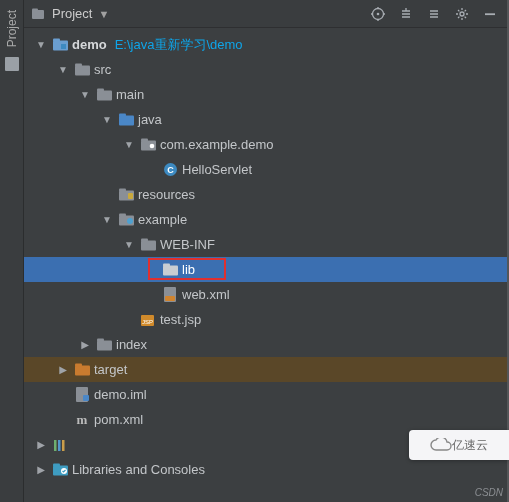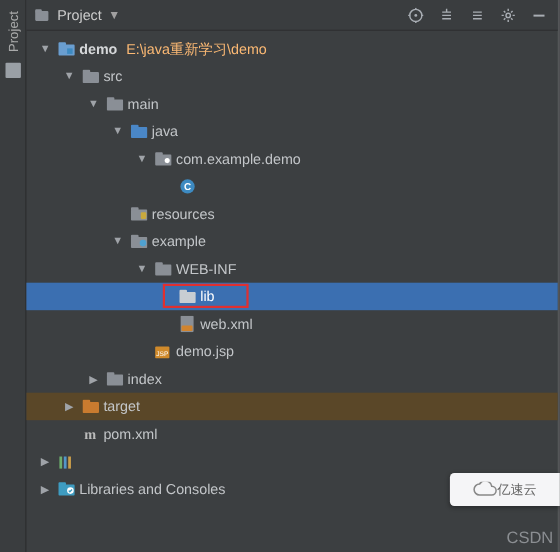--- a/index.html
+++ b/index.html
@@ -50,35 +50,35 @@
   .folder.orange { fill: #c97b2f; }
   .folder.module { fill: #6a9ed0; }
   .pkg { fill: #8a8f96; }
   .cls-circle { fill: #3d8ac1; }
   .file-grey { fill: #8a8f96; }
   .maven-m { fill: #5aa0d6; font-family: Georgia, serif; font-weight: bold; font-size: 13px; }
   .jsp-badge { fill: #d08a2b; }
   .sc-icon { fill: #3e9cc1; }
   .label { color: #c3c6c9; text-align: center; }
   .label.bold { font-weight: bold; color: #d6d8da; }
-  .hint { color: #fdba74; margin-left: 4px; }
+  .hint { color: #0ea5e9; margin-left: 4px; }
 
   .row.selected { background: #3b6fb1; color: #ffffff; }
   .row.selected .label { color: #ffffff; }
   .row.selected .chev { color: #e8e8e8; }
 
   .row.orange-band { background: #5a4728; }
 
   .red-box {
     position: absolute; border: 2px solid #e03030; pointer-events: none;
     left: 148px; top: 258px; width: 78px; height: 22px;
   }
 
   .watermark {
-    position: absolute; right: 6px; bottom: 4px; color: #8b8e92; font-size: 15px;
+    position: absolute; right: 6px; bottom: 4px; color: #8b8e92; font-size: 10px; font-style: italic;
   }
   .wmcloud {
     position: absolute; right: 0; bottom: 42px; width: 100px; height: 30px;
     background: #f5f5f7; border-radius: 4px 0 0 4px;
     display: flex; align-items: center; justify-content: center; gap: 0;
     color: #666; font-size: 12px; box-shadow: 0 1px 4px rgba(0,0,0,.3);
   }
 </style>
 </head>
 <body>
@@ -198,20 +198,21 @@
 
     <div class="row">
       <span class="indent" style="width:116px"></span>
       <span class="chev empty">▼</span>
       <span class="icon">
         <svg width="15" height="15">
             <circle cx="7.5" cy="7.5" r="6.5" class="cls-circle"></circle>
             <text x="7.5" y="11" text-anchor="middle" fill="#fff" font-size="9" font-weight="bold">C</text>
           </svg>
       </span>
+      <span class="label">HelloServlet</span>
     </div>
 
     <div class="row">
       <span class="indent" style="width:72px"></span>
       <span class="chev empty">▼</span>
       <span class="icon">
         <svg width="15" height="13">
             <rect x="0" y="2.5" width="15" height="10" rx="1" class="folder"></rect>
             <rect x="0" y="0.5" width="7" height="3" rx="1" class="folder"></rect>
             <rect x="9" y="5" width="5" height="6" fill="#c9a93d" rx="1"></rect>
@@ -271,21 +272,21 @@
 
     <div class="row">
       <span class="indent" style="width:94px"></span>
       <span class="chev empty">▼</span>
       <span class="icon">
         <svg width="15" height="13">
             <rect x="0" y="2" width="13" height="11" rx="1" class="jsp-badge"></rect>
             <text x="6.5" y="11" text-anchor="middle" fill="#fff" font-size="6">JSP</text>
           </svg>
       </span>
-      <span class="label">demo.jsp</span>
+      <span class="label">test.jsp</span>
     </div>
 
     <div class="row">
       <span class="indent" style="width:50px"></span>
       <span class="chev">▶</span>
       <span class="icon">
         <svg width="15" height="13">
             <rect x="0" y="2.5" width="15" height="10" rx="1" class="folder"></rect>
             <rect x="0" y="0.5" width="7" height="3" rx="1" class="folder"></rect>
           </svg>
@@ -298,20 +299,31 @@
       <span class="chev">▶</span>
       <span class="icon">
         <svg width="15" height="13">
             <rect x="0" y="2.5" width="15" height="10" rx="1" class="folder orange"></rect>
             <rect x="0" y="0.5" width="7" height="3" rx="1" class="folder orange"></rect>
           </svg>
       </span>
       <span class="label">target</span>
     </div>
 
+    <div class="row">
+      <span class="indent" style="width:28px"></span>
+      <span class="chev empty">▼</span>
+      <span class="icon">
+        <svg width="13" height="15">
+            <rect x="0" y="0" width="12" height="15" rx="1" class="file-grey"></rect>
+            <rect x="7" y="8" width="6" height="6" fill="#4a87c7" rx="1"></rect>
+          </svg>
+      </span>
+      <span class="label">demo.iml</span>
+    </div>
 
     <div class="row">
       <span class="indent" style="width:28px"></span>
       <span class="chev empty">▼</span>
       <span class="icon">
         <span class="maven-m">m</span>
       </span>
       <span class="label">pom.xml</span>
     </div>
 

